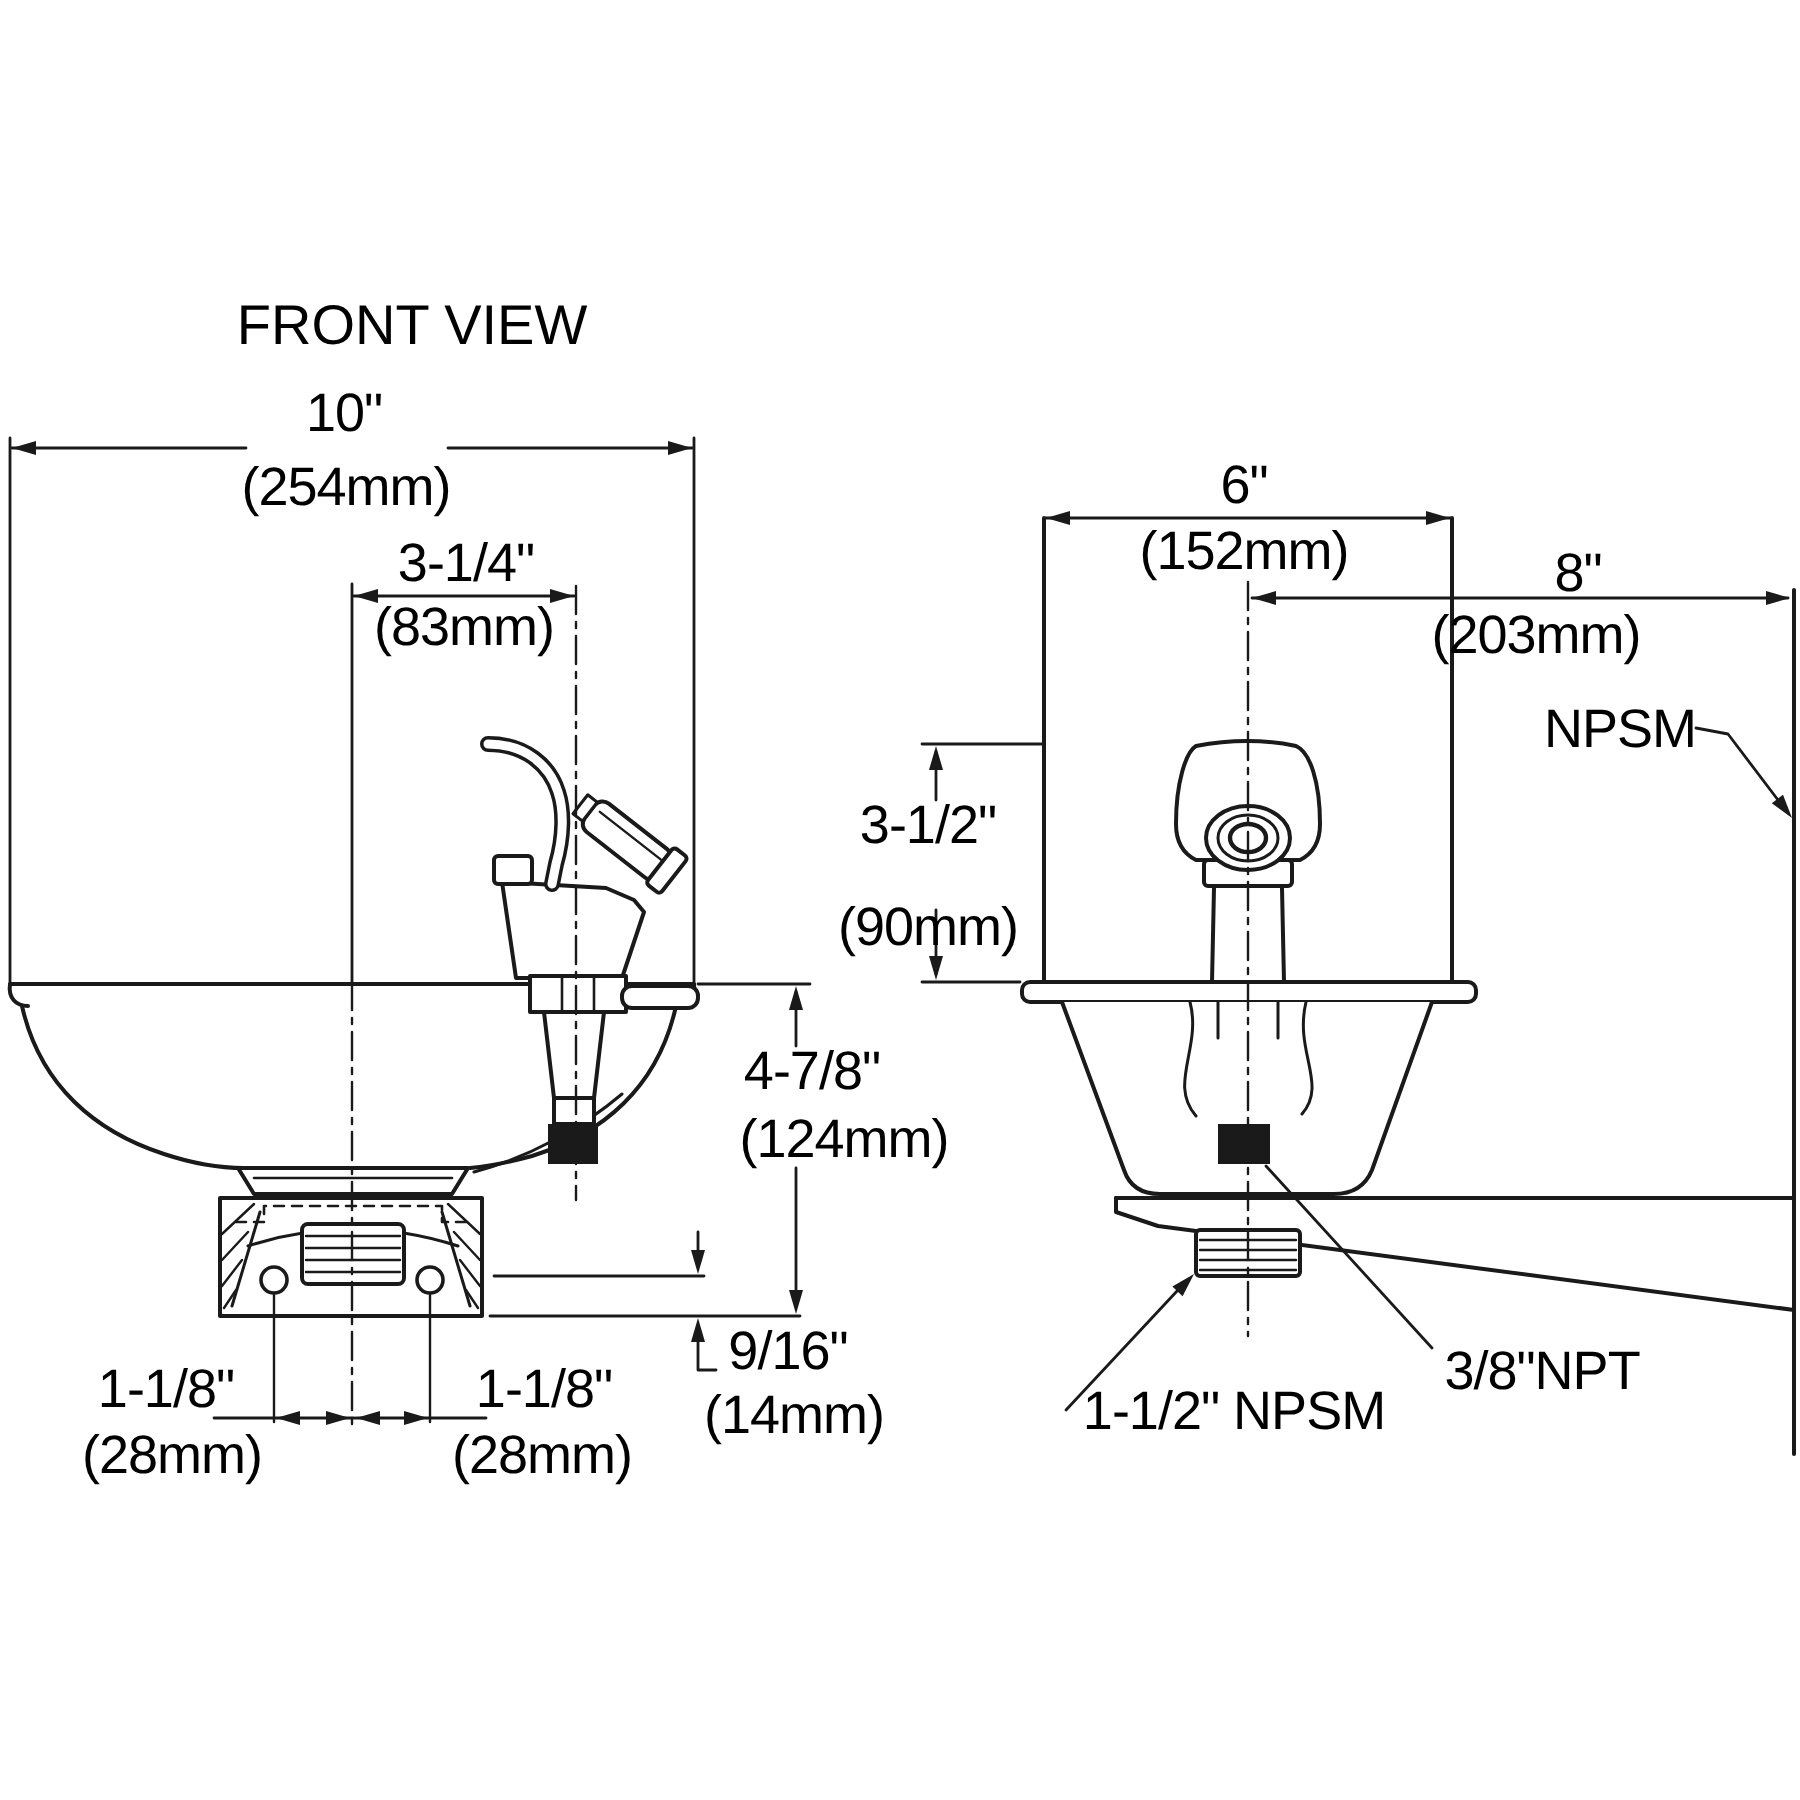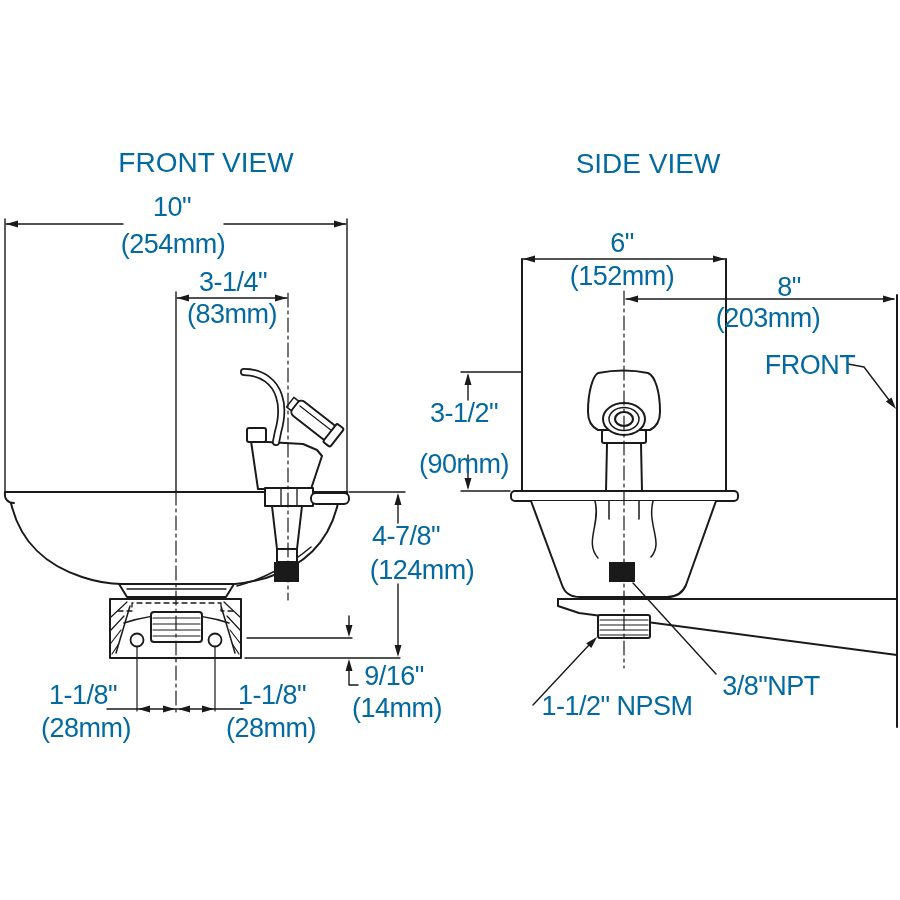--- a/index.html
+++ b/index.html
@@ -1,20 +1,20 @@
 <!DOCTYPE html>
 <html><head>
 <meta charset="utf-8">
 <style>
   html,body{margin:0;padding:0;background:#ffffff;}
   .canvas{position:relative;width:900px;height:900px;background:#ffffff;overflow:hidden;
           font-family:"Liberation Sans",sans-serif;}
   .canvas svg{position:absolute;left:0;top:0;}
   .lbl{position:absolute;transform:translate(-50%,-50%);
-       font-size:27px;line-height:1;color:#0369a1;white-space:pre;text-align:center;
+       font-size:27px;line-height:1;color:#000000;white-space:pre;text-align:center;
        letter-spacing:-0.5px;}
   .title{font-size:28px;letter-spacing:0px;}
 </style>
 </head>
 <body>
 
 <div class="canvas">
 
 <svg width="900" height="900" viewBox="0 0 900 900" fill="none" stroke="#1a1a1a" stroke-linecap="round" stroke-linejoin="round">
 
@@ -164,24 +164,23 @@
   <div class="lbl" style="left:232px;top:314px">(83mm)</div>
   <div class="lbl" style="left:406px;top:536px">4-7/8"</div>
   <div class="lbl" style="left:422px;top:570px">(124mm)</div>
   <div class="lbl" style="left:83px;top:695px">1-1/8"</div>
   <div class="lbl" style="left:86px;top:728px">(28mm)</div>
   <div class="lbl" style="left:272px;top:695px">1-1/8"</div>
   <div class="lbl" style="left:271px;top:728px">(28mm)</div>
   <div class="lbl" style="left:394px;top:676px">9/16"</div>
   <div class="lbl" style="left:397px;top:708px">(14mm)</div>
 
-  <div class="lbl title" style="left:648px;top:164px">SIDE VIEW</div>
   <div class="lbl" style="left:622px;top:243px">6"</div>
   <div class="lbl" style="left:622px;top:276px">(152mm)</div>
   <div class="lbl" style="left:789px;top:287px">8"</div>
   <div class="lbl" style="left:768px;top:318px">(203mm)</div>
   <div class="lbl" style="left:464px;top:413px">3-1/2"</div>
   <div class="lbl" style="left:464px;top:464px">(90mm)</div>
-  <div class="lbl" style="left:810px;top:365px">FRONT</div>
+  <div class="lbl" style="left:810px;top:365px">NPSM</div>
   <div class="lbl" style="left:617px;top:706px">1-1/2" NPSM</div>
   <div class="lbl" style="left:771px;top:686px">3/8"NPT</div>
 
 </div>
 
 </body></html>

